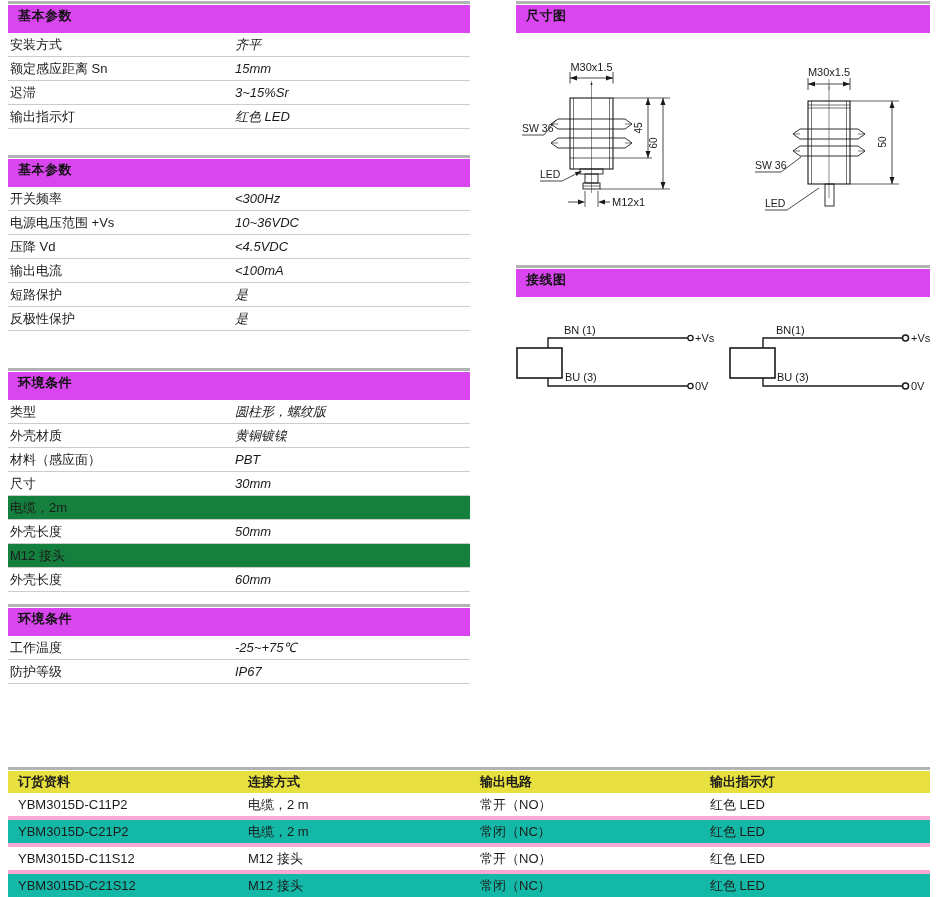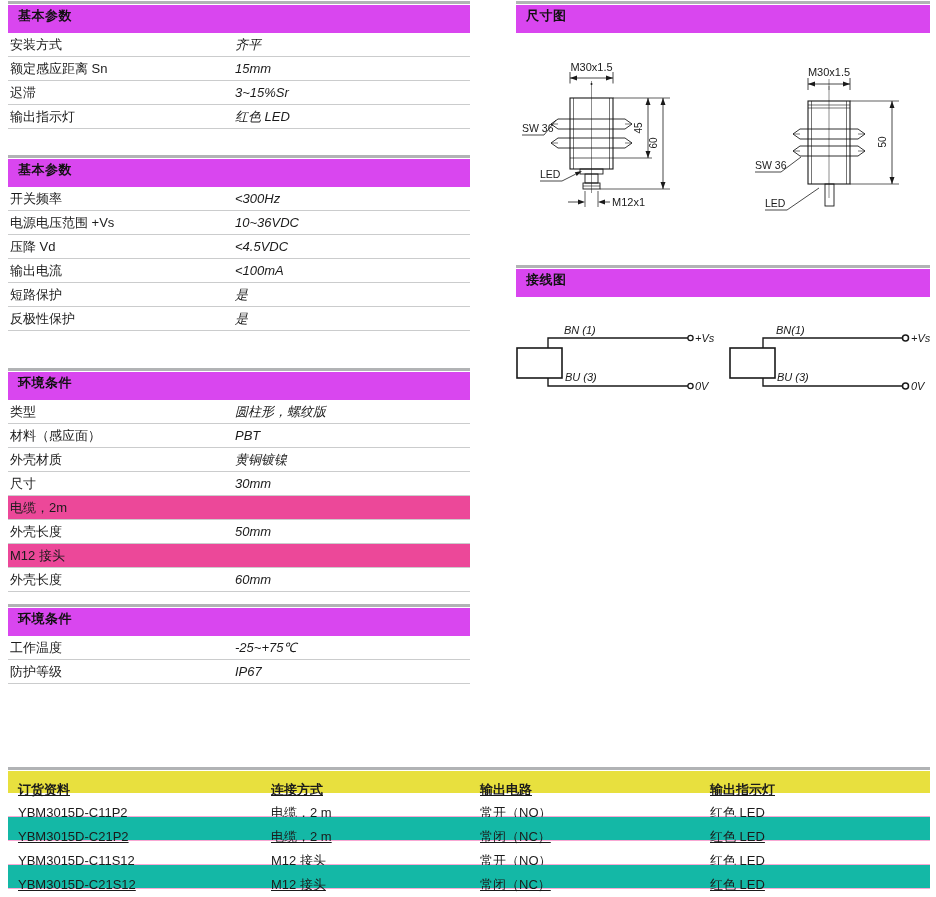--- a/index.html
+++ b/index.html
@@ -15,30 +15,30 @@
   #sec-environment{left:8px;top:604px;width:462px;}
   #sec-dims{left:516px;top:1px;width:414px;}
   #sec-wiring{left:516px;top:265px;width:414px;}
   #sec-ordering{left:8px;top:767px;width:922px;}
   .strip{height:3px;background:#b1b3b5;margin-bottom:1px;}
   .sec-header{
     height:28px;line-height:22px;background:#d946ef;color:#111;
     font-weight:bold;font-size:13px;padding-left:10px;letter-spacing:.5px;
   }
   .spec-row{position:relative;height:23px;line-height:23px;border-bottom:1px solid #cbcccd;font-size:13px;}
-  .spec-row.subheader{background:#ec4899;}
+  .spec-row.subheader{background:#15803d;}
   .cell-label{position:absolute;left:2px;top:0;white-space:nowrap;text-align:center;}
   .cell-value{position:absolute;left:227px;top:0;white-space:nowrap;font-style:italic;}
   .order-header{position:relative;height:22px;line-height:22px;background:#e8e03e;font-weight:bold;font-size:13px;}
-  .order-row{position:relative;height:23px;line-height:23px;border-bottom:1px solid #f9a8d4;font-size:13px;}
+  .order-row{position:relative;height:23px;line-height:23px;border-bottom:4px solid #f9a8d4;font-size:13px;}
   .order-row.alt{background:#14b8a6;}
-  .order-cell{position:absolute;top:8px;white-space:nowrap;text-decoration:underline;}
-  .col0{left:10px;} .col1{left:240px;margin-left:23px;} .col2{left:472px;} .col3{left:702px;}
+  .order-cell{position:absolute;top:0;white-space:nowrap;}
+  .col0{left:10px;} .col1{left:240px;} .col2{left:472px;} .col3{left:702px;}
   .drawings{position:relative;height:210px;text-align:right;}
-  .wiring{position:relative;height:100px;margin-top:4px;font-style:italic;}
+  .wiring{position:relative;height:100px;margin-top:4px;}
   .drawings svg,.wiring svg{position:absolute;overflow:visible;}
   #dimA{left:2px;top:25px;}
   #dimB{left:235px;top:25px;}
   #wireA{left:0px;top:0px;}
   #wireB{left:213px;top:0px;}
   svg text{font-family:"Liberation Sans",sans-serif;fill:#1a1a1a;}
   svg .ln{stroke:#1a1a1a;fill:none;}
 </style>
 </head>
 <body>
@@ -99,26 +99,26 @@
 
 <div class="section" id="sec-mechanical">
   <div class="strip"></div>
   <div class="sec-header">环境条件</div>
   <div class="rows">
       <div class="spec-row">
         <span class="cell-label">类型</span>
         <span class="cell-value">圆柱形，螺纹版</span>
       </div>
       <div class="spec-row">
+        <span class="cell-label">外壳材质</span>
+        <span class="cell-value">黄铜镀镍</span>
+      </div>
+      <div class="spec-row">
         <span class="cell-label">材料（感应面）</span>
         <span class="cell-value">PBT</span>
-      </div>
-      <div class="spec-row">
-        <span class="cell-label">外壳材质</span>
-        <span class="cell-value">黄铜镀镍</span>
       </div>
       <div class="spec-row">
         <span class="cell-label">尺寸</span>
         <span class="cell-value">30mm</span>
       </div>
       <div class="spec-row subheader">
         <span class="cell-label">电缆，2m</span>
       </div>
       <div class="spec-row">
         <span class="cell-label">外壳长度</span>

